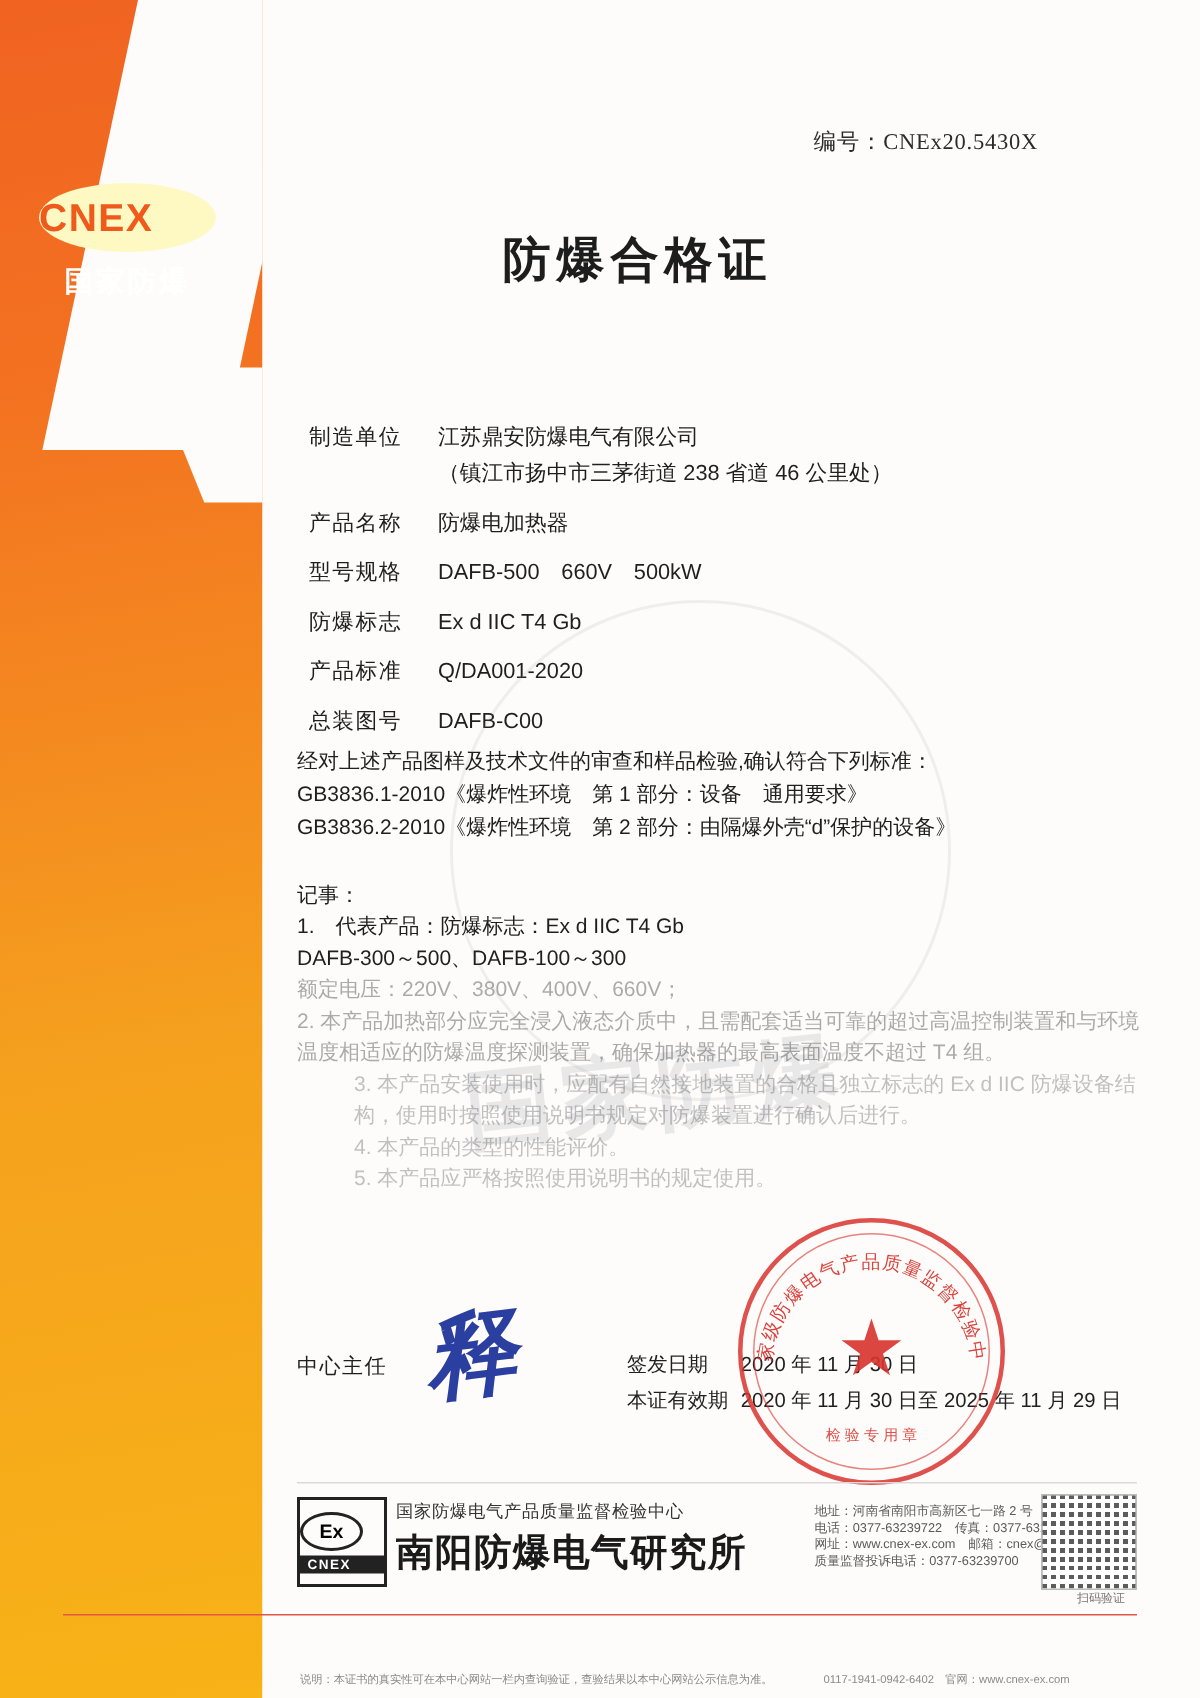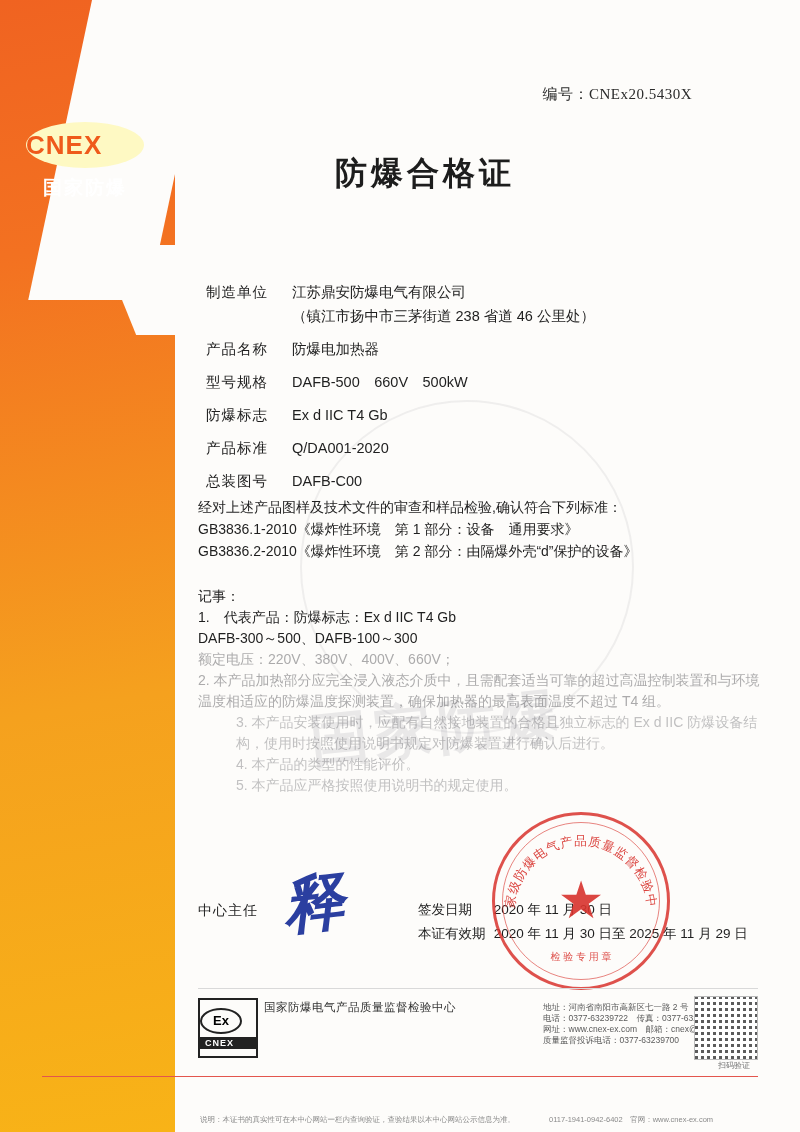--- a/index.html
+++ b/index.html
@@ -489,20 +489,21 @@
   </div>
 
   <div class="footer-rule"></div>
   <div class="footer">
     <div class="ex-mark">
       <div class="ex-oval">Ex</div>
       <div class="ex-cqst">CNEX</div>
     </div>
     <div class="footer-org">
       <div class="line1">国家防爆电气产品质量监督检验中心</div>
+      <div class="line2">南阳防爆电气研究所</div>
     </div>
     <div class="footer-addr">
       <div>地址：河南省南阳市高新区七一路 2 号　邮编：473008</div>
       <div>电话：0377-63239722　传真：0377-63239717</div>
       <div>网址：www.cnex-ex.com　邮箱：cnex@cnex-ex.com</div>
       <div>质量监督投诉电话：0377-63239700</div>
     </div>
     <div class="qr"></div>
     <div class="qr-cap">扫码验证</div>
   </div>

